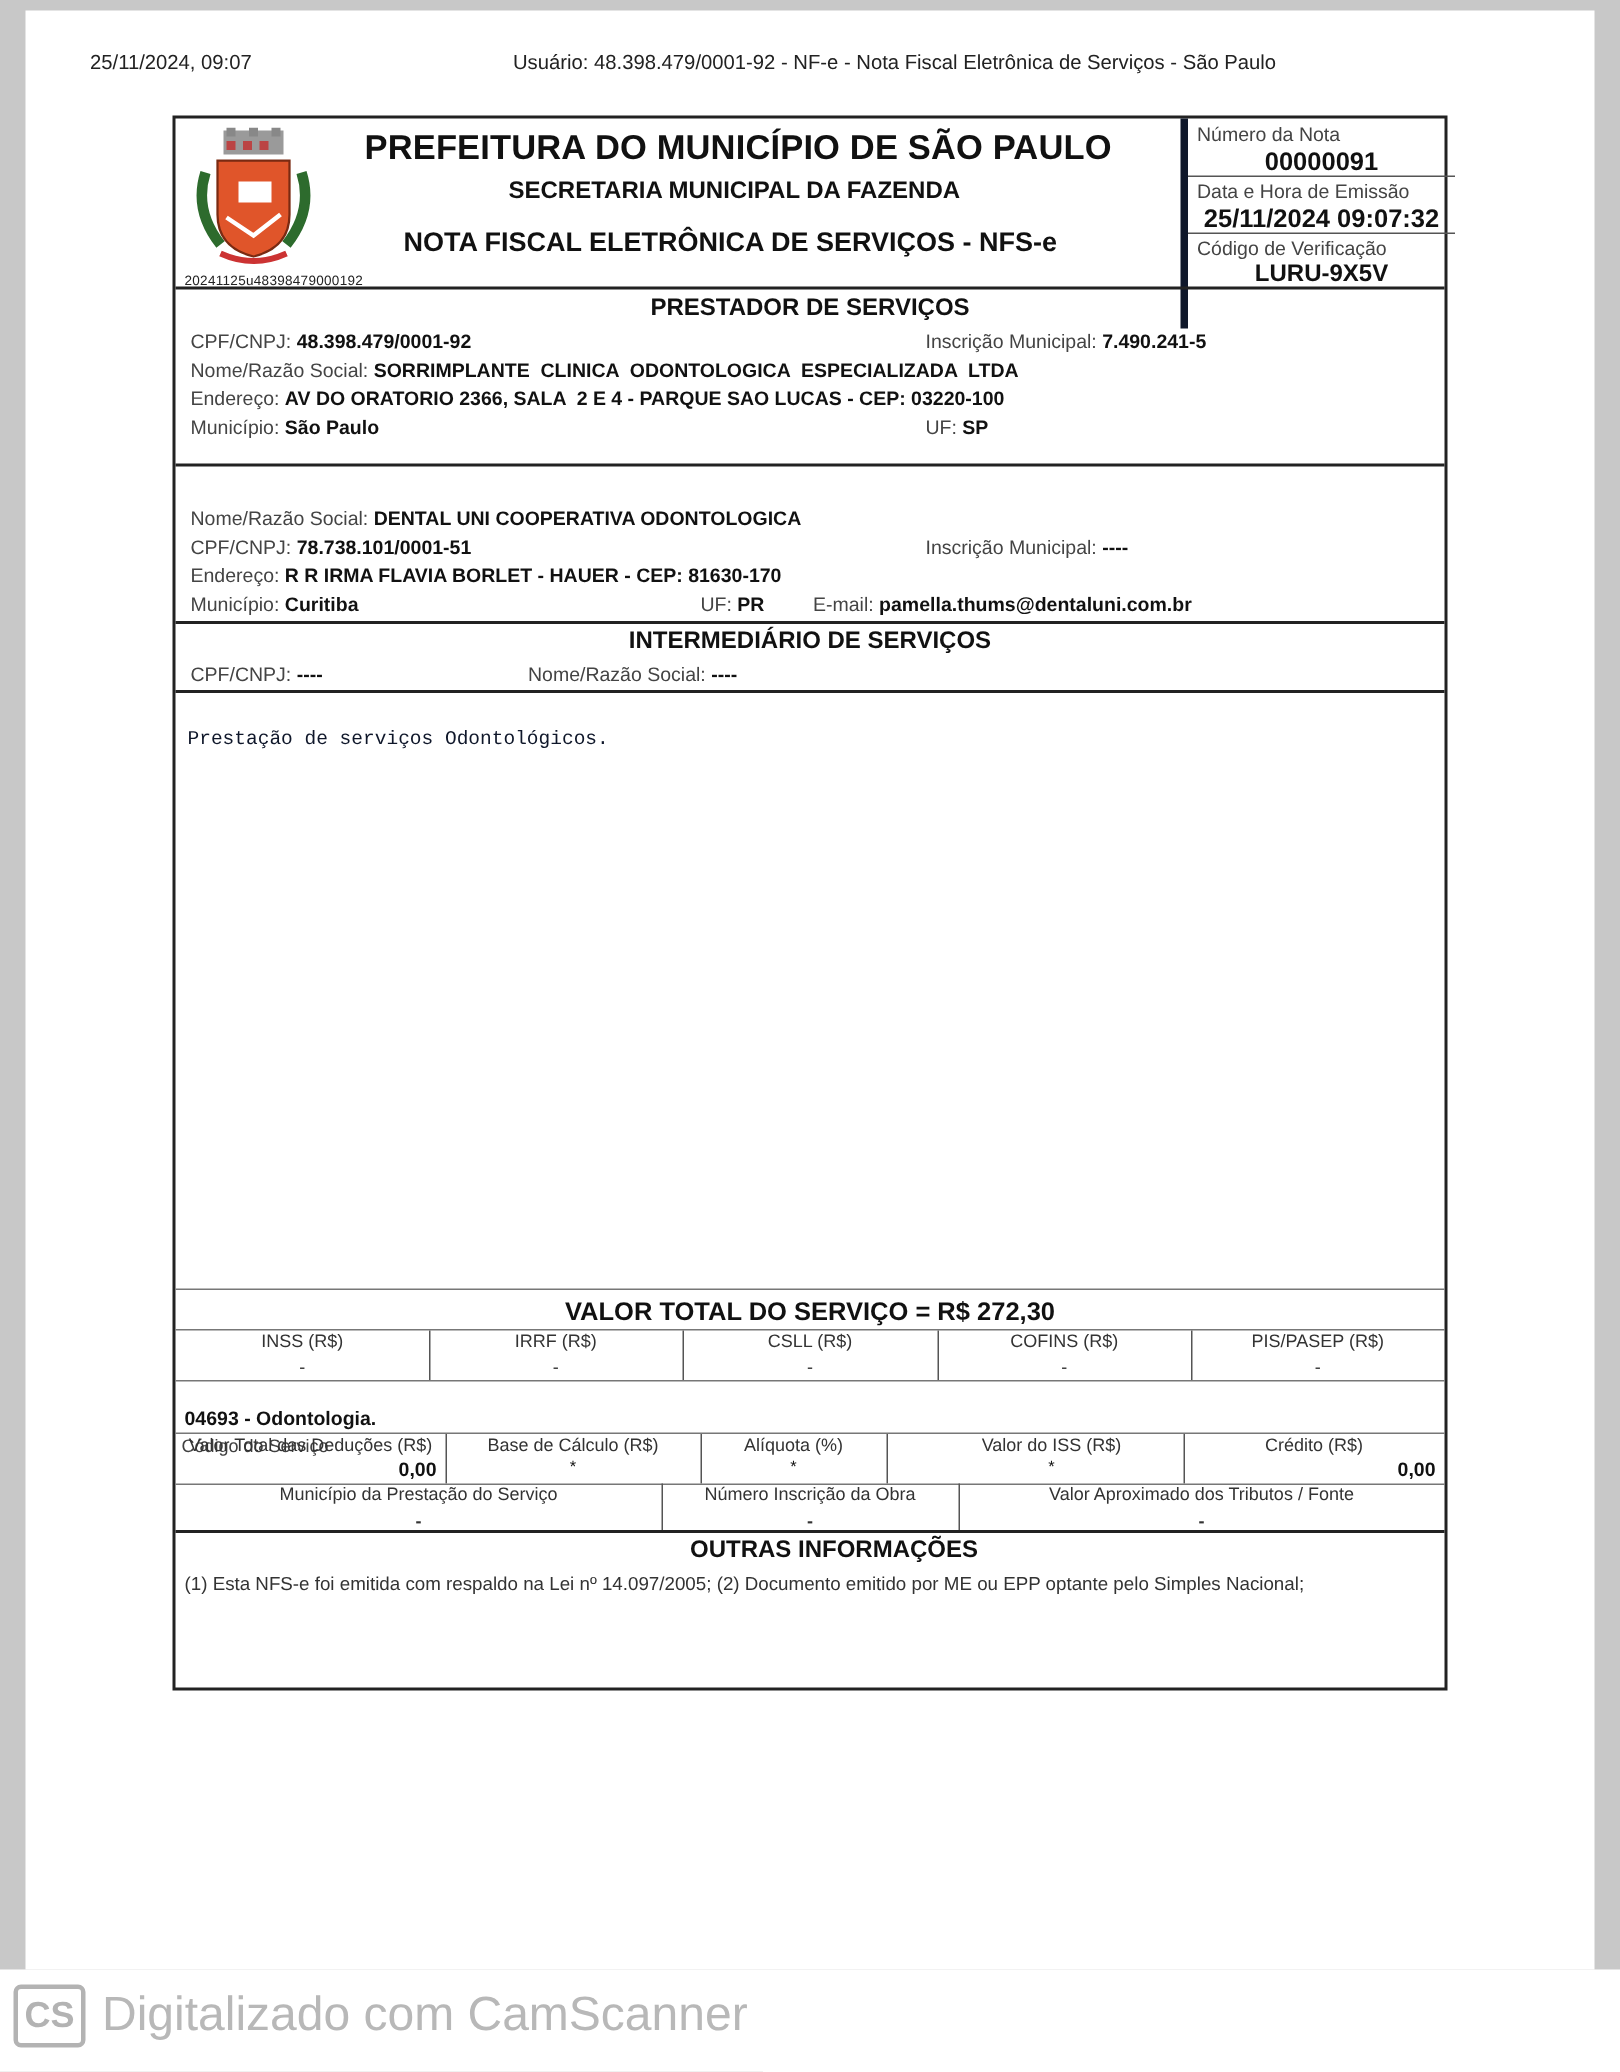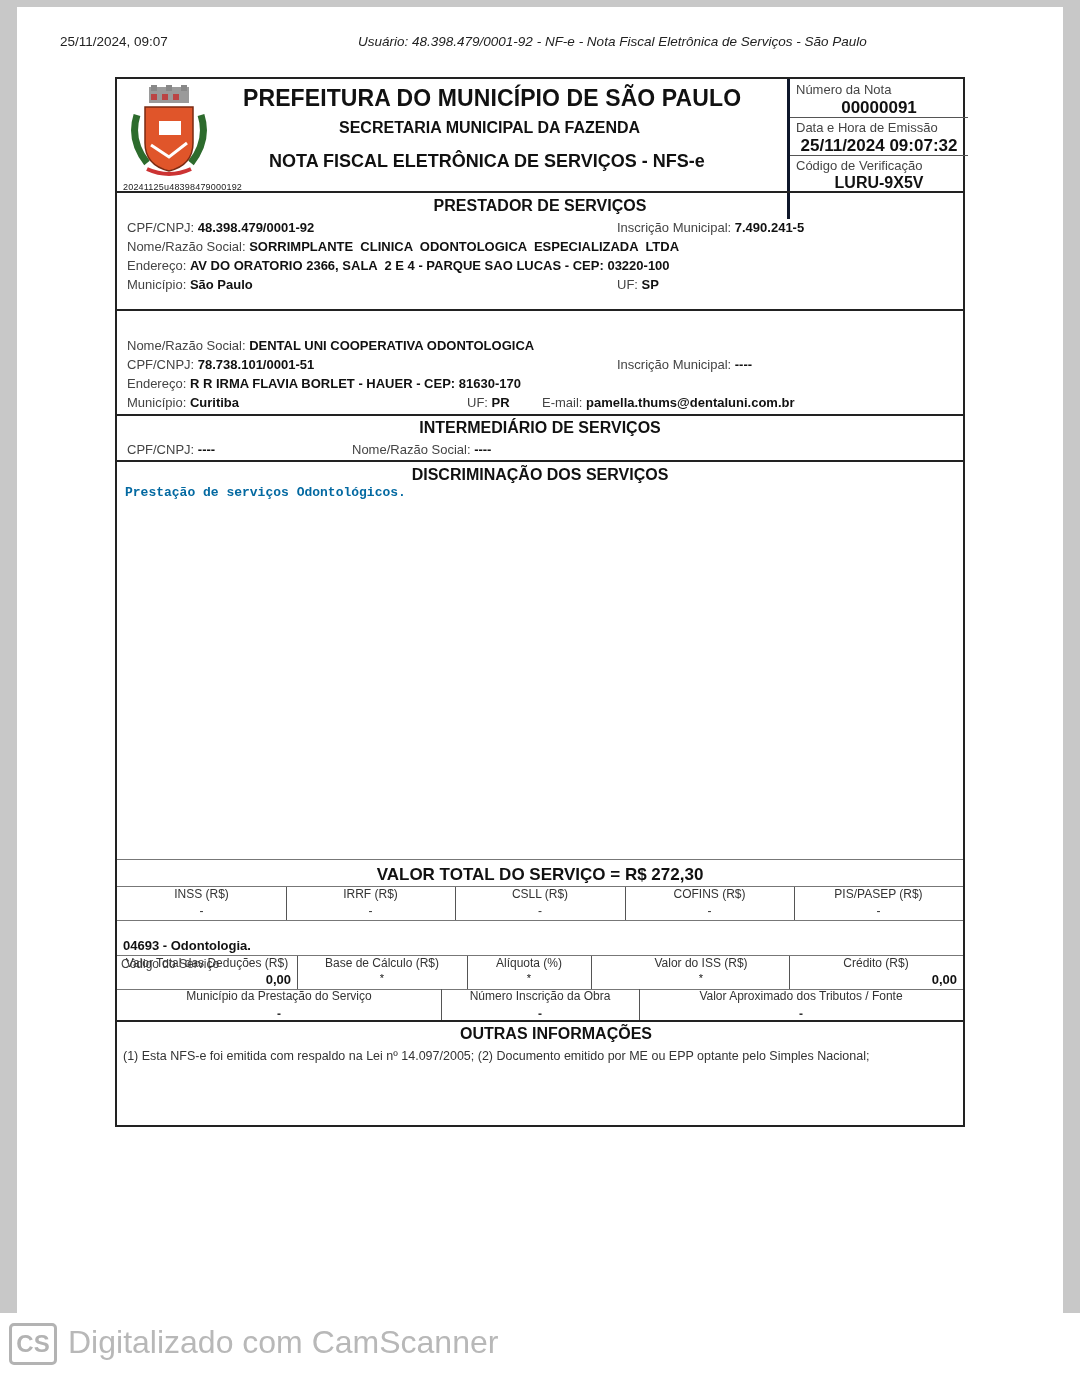--- a/index.html
+++ b/index.html
@@ -15,48 +15,48 @@
       position: absolute; left: 17px; top: 7px; width: 1046px; height: 1306px;
       background: #fff;
     }
     .bottom-band {
       position: absolute; left: 0; top: 1313px; width: 1080px; height: 68px; background: #fff;
     }
     .print-header {
       position: absolute; top: 34px; font-size: 13.5px; color: #222;
     }
     .ph-date { left: 60px; }
-    .ph-title { left: 358px; font-style: italic; }
+    .ph-title { left: 342px; }
 
     .doc {
       position: absolute; left: 115px; top: 77px; width: 850px; height: 1050px;
       border: 2px solid #222; box-sizing: border-box;
     }
     .hline { position: absolute; left: 0; right: 0; height: 0; border-top: 2px solid #222; }
     .hline.thin { border-top: 1px solid #777; }
     .vline { position: absolute; width: 0; border-left: 1px solid #555; }
 
     .logo { position: absolute; left: 12px; top: 6px; width: 80px; height: 95px; }
     .barcode-text { position: absolute; left: 6px; top: 103px; font-size: 9px; letter-spacing: 0.2px; color: #222; }
 
     .title-main { position: absolute; left: 126px; top: 6px; font-size: 23px; font-weight: bold; letter-spacing: 0.1px; text-align: right; }
     .title-sub { position: absolute; left: 222px; top: 40px; font-size: 16px; font-weight: bold; }
     .title-nfse { position: absolute; left: 152px; top: 72px; font-size: 18px; font-weight: bold; }
 
-    .rbox { position: absolute; left: 670px; top: 0; width: 178px; height: 140px; border-left: 3px solid #0f172a; }
+    .rbox { position: absolute; left: 670px; top: 0; width: 178px; height: 140px; border-left: 5px solid #0f172a; }
     .rbox .lbl { position: absolute; left: 6px; font-size: 13px; color: #444; }
     .rbox .val { position: absolute; left: 0; right: 0; text-align: center; font-weight: bold; font-size: 17px; }
     .rbox .sep { position: absolute; left: 0; right: 0; border-top: 1px solid #555; }
 
     .sec-title { position: absolute; left: 0; right: 0; text-align: center; font-size: 16px; font-weight: bold; }
     .row { position: absolute; font-size: 13px; white-space: nowrap; }
     .row .k { color: #444; }
     .row .v { font-weight: bold; color: #111; }
 
-    .disc-text { position: absolute; left: 8px; top: 406px; font-family: "Liberation Mono", monospace; font-size: 13px; color: #0369a1; font-weight: bold; }
+    .disc-text { position: absolute; left: 8px; top: 406px; font-family: "Liberation Mono", monospace; font-size: 13px; color: #0f172a; }
 
     .total { position: absolute; left: 0; right: 0; top: 786px; text-align: center; font-size: 17px; font-weight: bold; }
 
     .tax-cell { position: absolute; top: 808px; height: 32px; text-align: center; font-size: 12px; color: #333; }
     .tax-cell .t-val { display: block; font-size: 12px; margin-top: 3px; }
 
     .code-lbl { position: absolute; left: 4px; top: 878px; font-size: 12px; color: #404040; }
     .code-val { position: absolute; left: 6px; top: 859px; font-size: 13px; font-weight: bold; }
 
     .iss-cell { position: absolute; top: 877px; height: 33px; font-size: 12px; color: #333; text-align: center; }
@@ -166,21 +166,20 @@
 
   <div class="sec-title" style="top:340px">INTERMEDIÁRIO DE SERVIÇOS</div>
   <div class="row" style="left:10px;top:363px">
     <span class="k">CPF/CNPJ:</span> <span class="v">----</span>
   </div>
   <div class="row" style="left:235px;top:363px">
     <span class="k">Nome/Razão Social:</span> <span class="v">----</span>
   </div>
   <div class="hline" style="top:381px"></div>
 
-  <div class="sec-title" style="top:387px">DISCRIMINAÇÃO DOS SERVIÇOS</div>
   <div class="disc-text">Prestação de serviços Odontológicos.</div>
   <div class="hline thin" style="top:780px"></div>
 
   <div class="total">VALOR TOTAL DO SERVIÇO = R$ 272,30</div>
   <div class="hline thin" style="top:807px"></div>
 
   <div class="tax-cell" style="left:0;width:169px">
     <span>INSS (R$)</span><span class="t-val">-</span>
   </div>
   <div class="vline" style="left:169px;top:808px;height:33px"></div>

